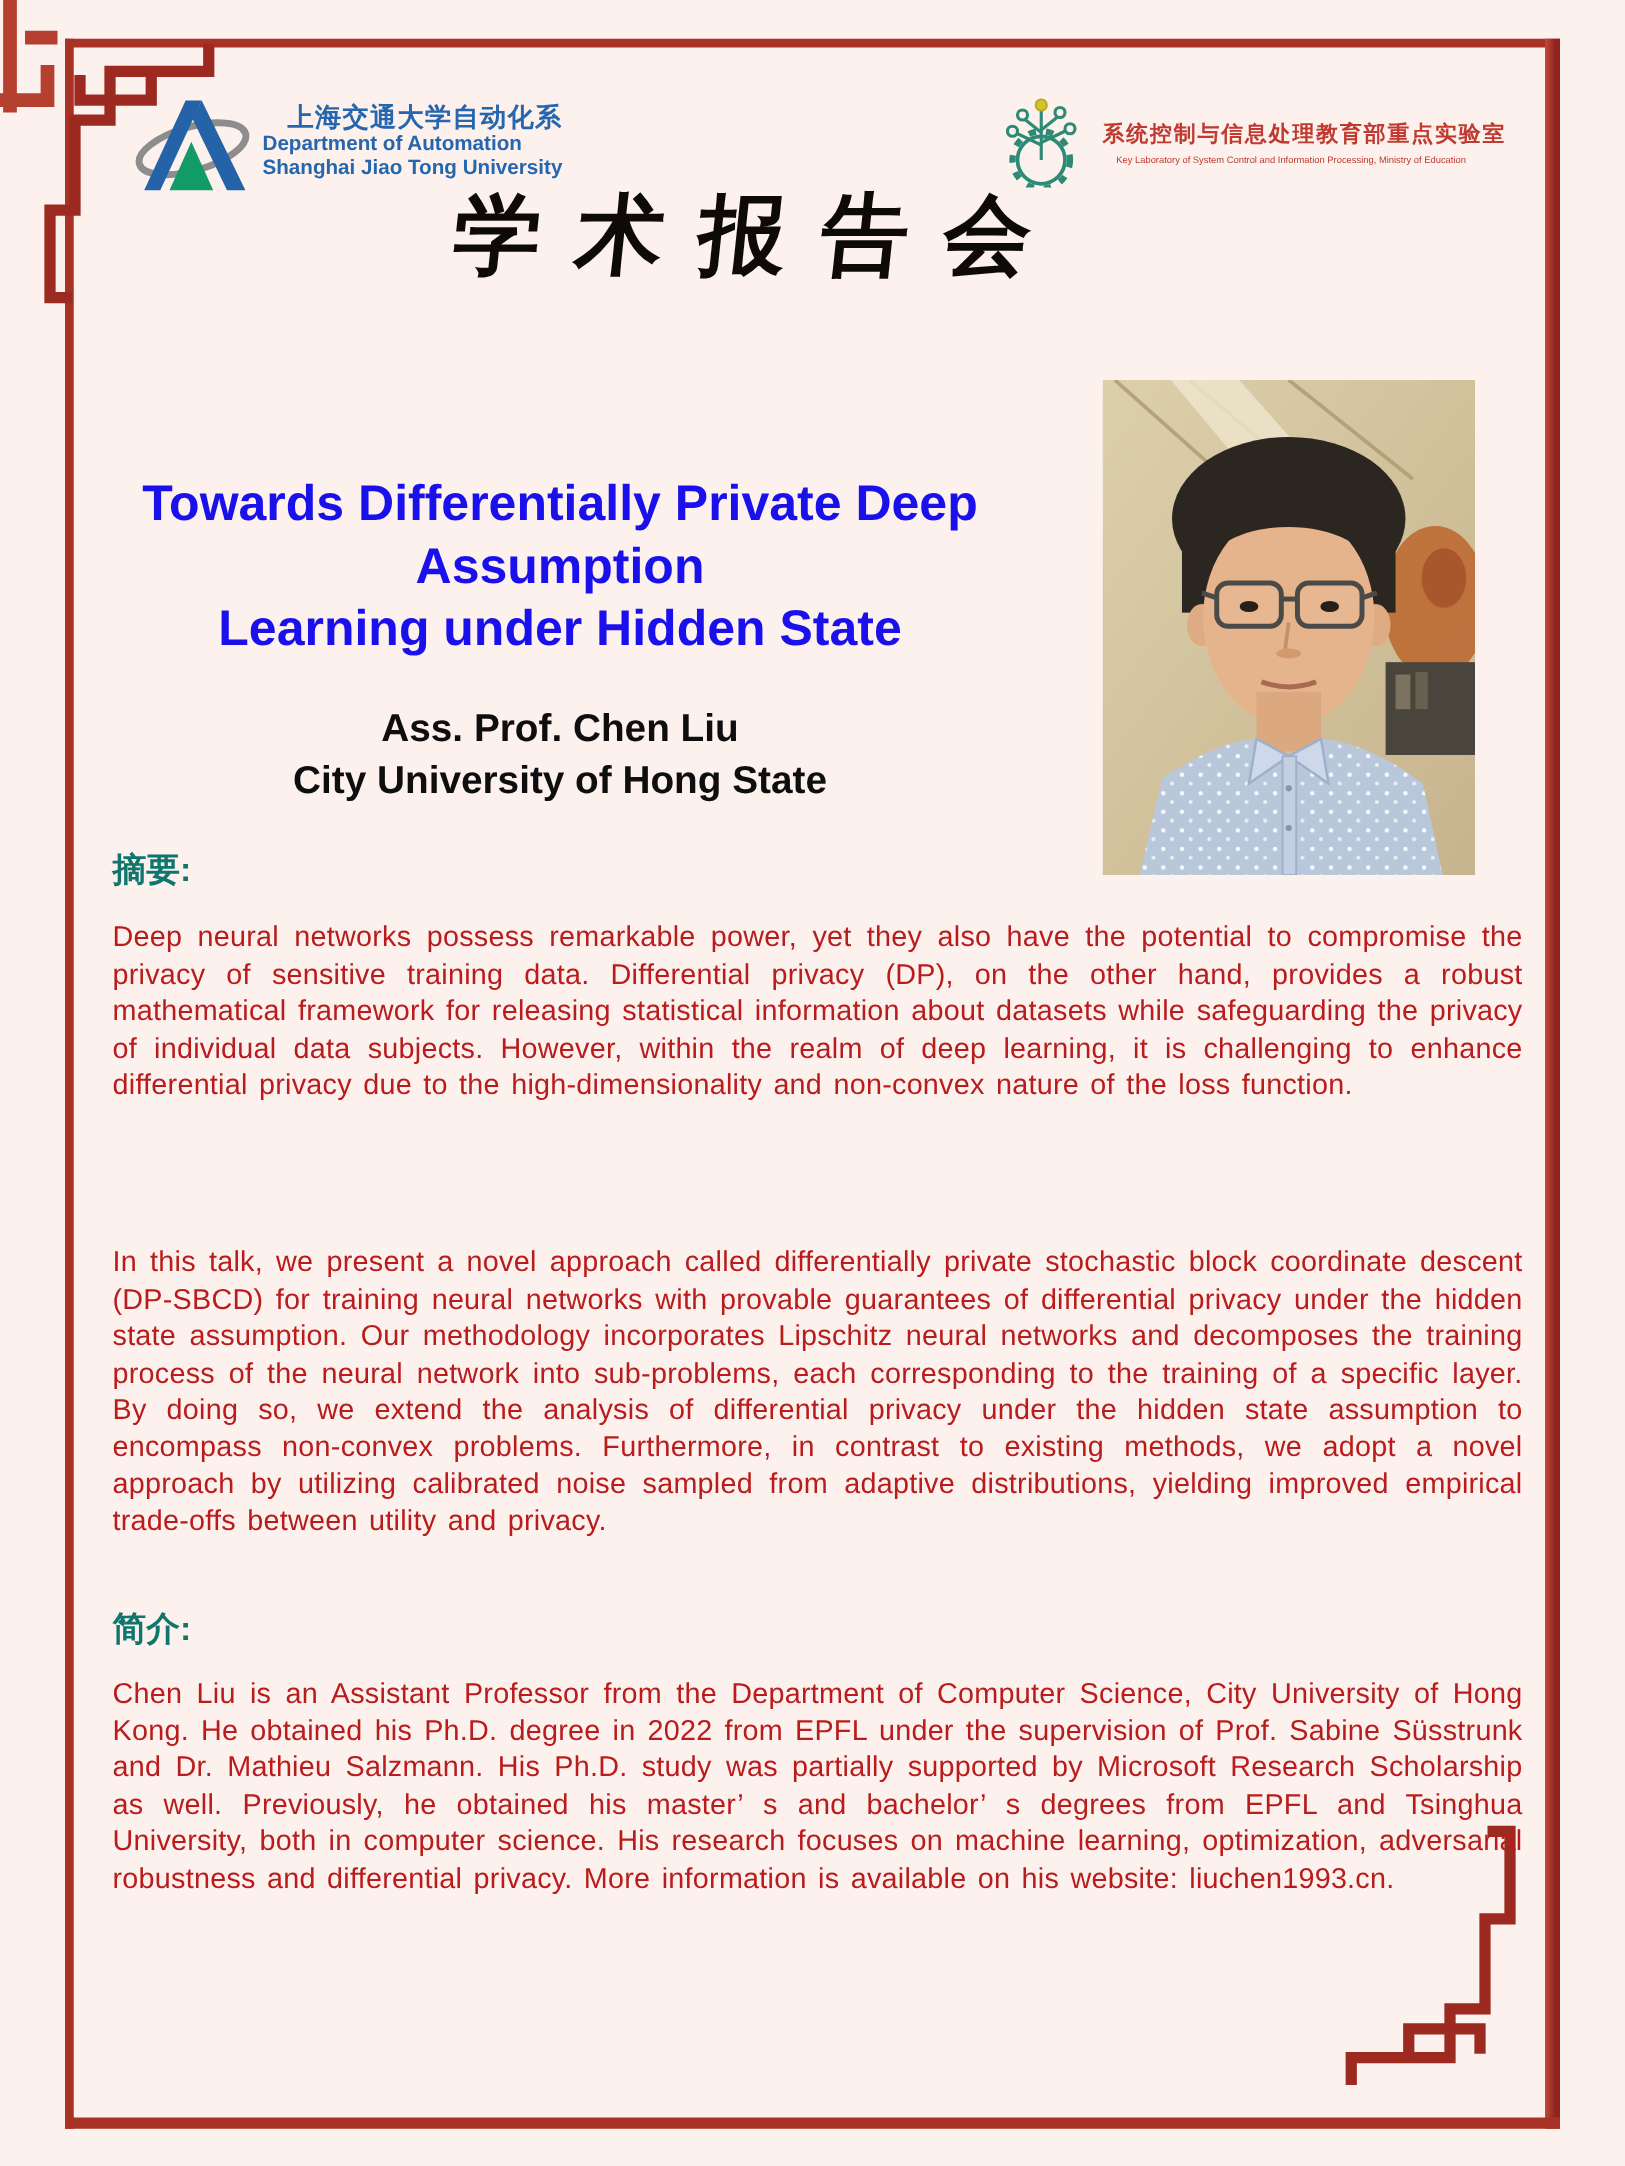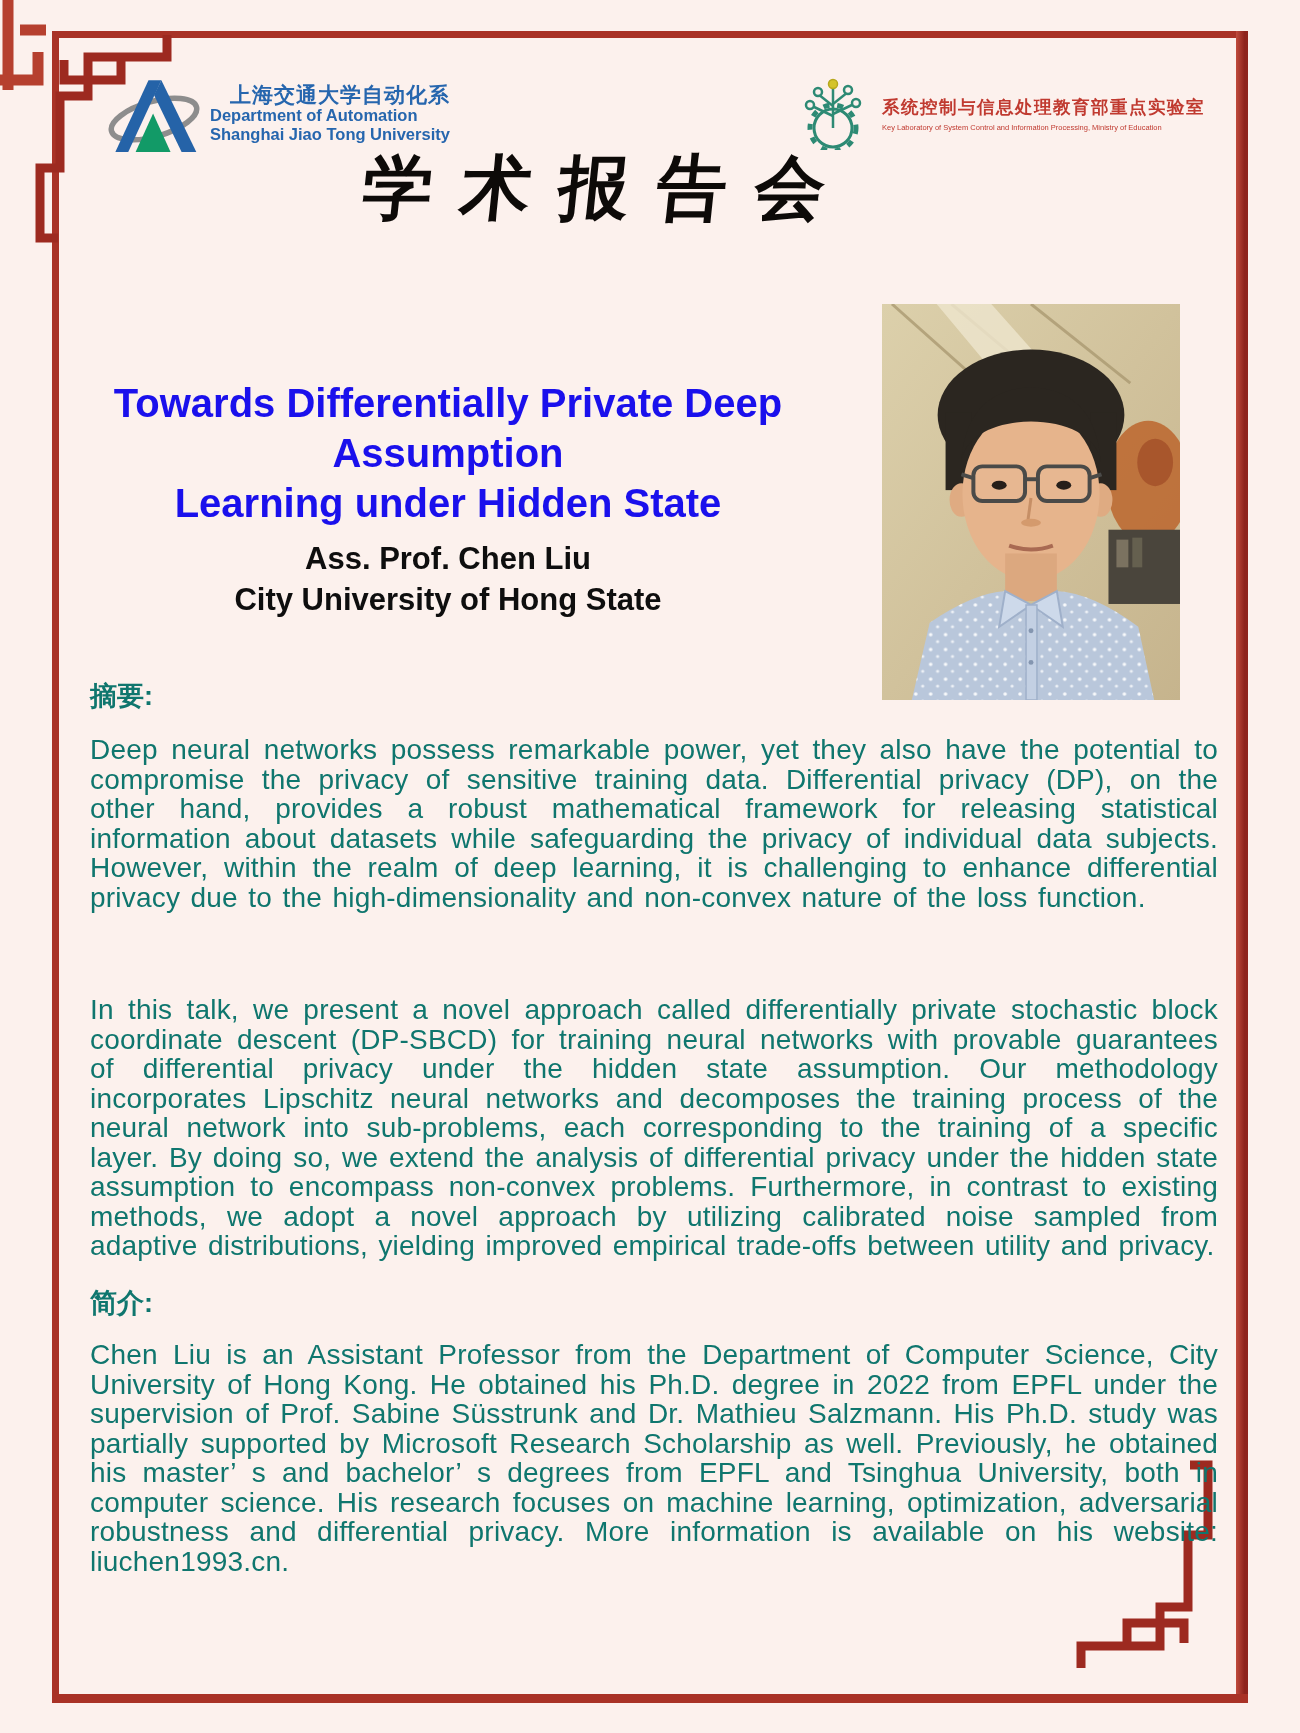--- a/index.html
+++ b/index.html
@@ -16,45 +16,45 @@
   #frame-right{left:1236px;top:31px;width:12px;height:1672px;background:linear-gradient(90deg,#c04b3c,#8e241d 70%);}
   #frame-bottom{left:52px;top:1694px;width:1196px;height:9px;}
 
   
   #logo-left{left:108px;top:68px;display:flex;align-items:center;gap:10px;}
   .sjtu-text{color:#2666ae;font-weight:bold;line-height:1.12;}
   .sjtu-cn{font-size:21px;letter-spacing:1px;text-align:right;}
   .sjtu-en{font-size:16.5px;}
   #logo-right{left:796px;top:76px;display:flex;align-items:center;gap:12px;}
   .lab-cn{color:#c03a30;font-weight:bold;font-size:17.5px;letter-spacing:1.5px;}
-  .lab-en{color:#c03a30;font-size:7.5px;margin-top:4px;}
+  .lab-en{color:#c03a30;font-size:7.5px;margin-top:4px;margin-left:11px;}
 
   
   #banner{left:0;top:142px;width:1160px;text-align:center;
     font-family:"DejaVu Serif","Liberation Serif",serif;font-weight:bold;
     font-size:70px;letter-spacing:28px;padding-left:28px;color:#0d0a08;
     transform:skewX(-6deg);}
 
   
   #meta{left:120px;top:258px;font-size:28px;font-weight:bold;line-height:38px;color:#0e0e0e;}
 
   
   #talk-title{left:86px;top:378px;width:724px;text-align:center;
     color:#1a10ec;font-size:40px;font-weight:bold;line-height:50px;}
-  #speaker{left:86px;top:538px;width:724px;text-align:center;
+  #speaker{left:86px;top:562px;width:724px;text-align:center;
     font-size:31px;font-weight:bold;line-height:41px;color:#0e0e0e;}
 
   
   #photo{left:882px;top:304px;width:298px;height:396px;}
   #photo svg{display:block;width:100%;height:100%;}
 
   
   .sec-heading{font-size:27px;font-weight:bold;color:#0f766e;}
-  .body-par{width:1128px;font-size:28px;line-height:29.5px;text-align:justify;
-    color:#0f766e;letter-spacing:0.2px;word-spacing:2.5px;}
+  .body-par{width:1128px;font-size:23px;line-height:29.5px;text-align:justify;
+    color:#b91c1c;letter-spacing:0.2px;word-spacing:2.5px;}
   #abstract-heading{left:90px;top:678px;}
   #abstract-p1{left:90px;top:735px;}
   #abstract-p2{left:90px;top:995px;}
   #bio-heading{left:90px;top:1285px;}
   #bio-p1{left:90px;top:1340px;}
 </style>
 </head>
 <body>
 
 <div id="poster">

